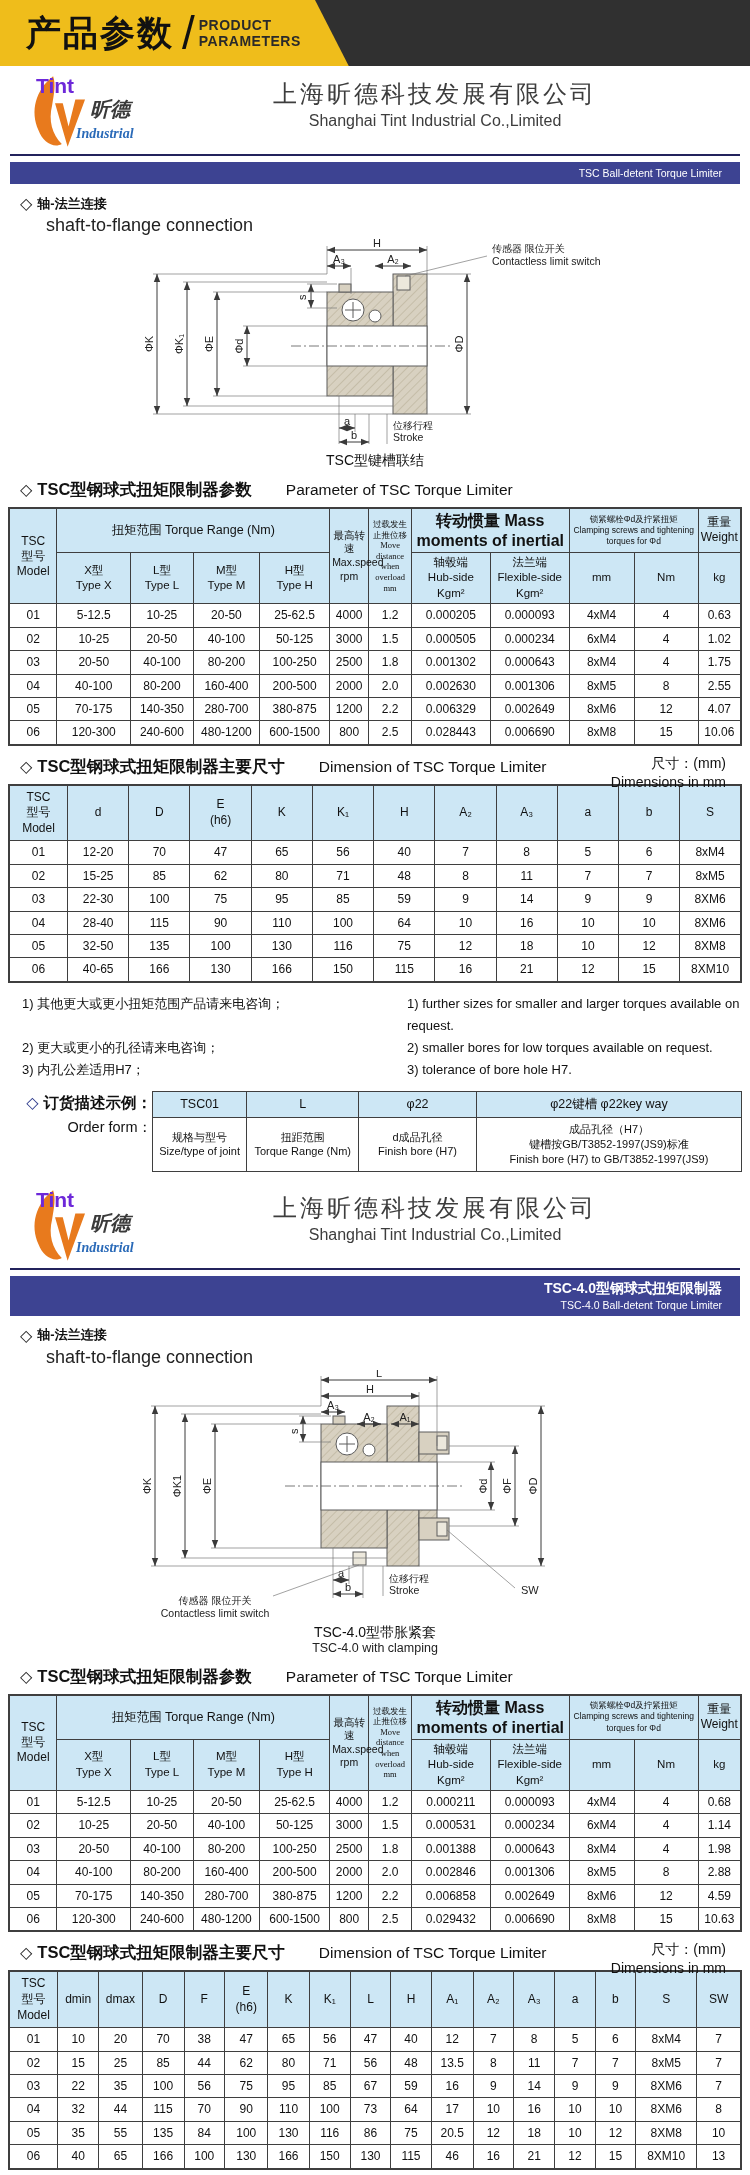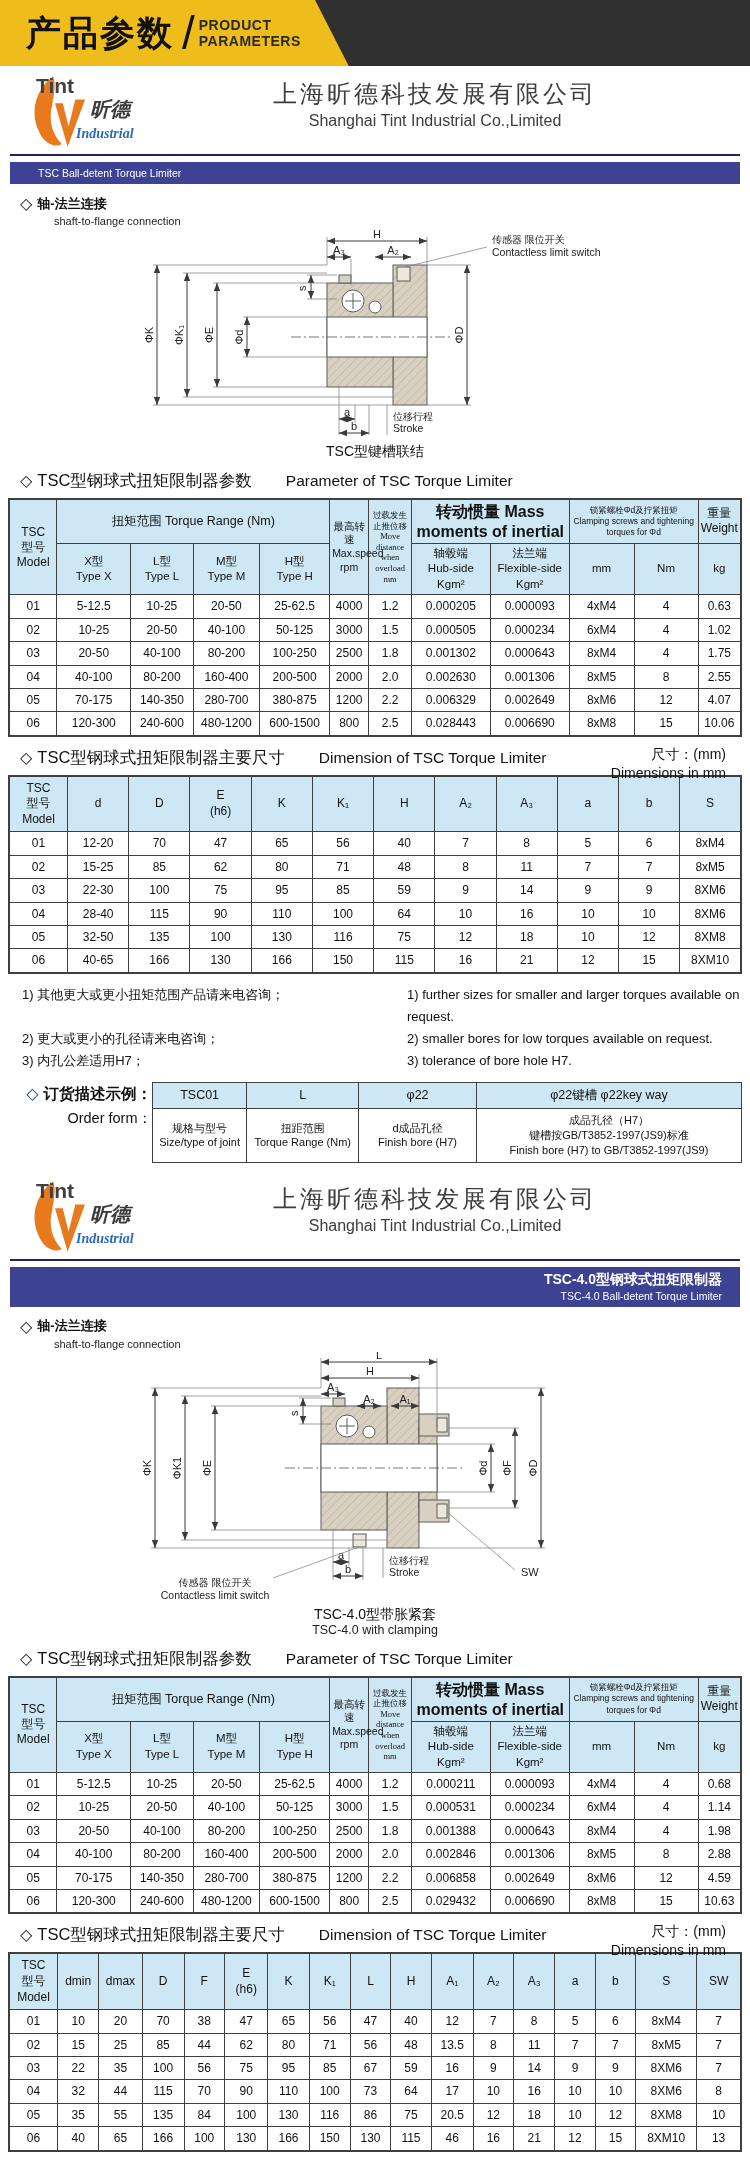--- a/index.html
+++ b/index.html
@@ -12,46 +12,46 @@
   .wedge{position:absolute;inset:0;background:#303030;
          clip-path:polygon(42% 0,100% 0,100% 100%,46.5% 100%);}
   .banner-inner{position:relative;z-index:1;display:flex;align-items:center;height:100%;padding-left:26px;}
   .cn-title{font-size:35px;font-weight:bold;letter-spacing:2px;color:#111;}
   .slash{font-size:46px;font-weight:normal;margin:0 4px 0 8px;color:#111;}
   .en-title{font-size:14px;font-weight:bold;line-height:1.15;color:#2a2a2a;letter-spacing:.5px;}
 
   
   .company-header{position:relative;height:80px;margin-top:6px;}
   .logo{position:absolute;left:26px;top:2px;width:160px;height:76px;}
-  .logo-tint{position:absolute;left:10px;top:0;font-size:21px;font-weight:bold;color:#404040;}
+  .logo-tint{position:absolute;left:10px;top:0;font-size:21px;font-weight:bold;color:#6d28d9;}
   .logo-cn{position:absolute;left:64px;top:22px;font-size:20px;font-weight:bold;color:#3a3a3a;
            font-family:"Liberation Serif","DejaVu Serif",serif;font-style:italic;}
   .logo-ind{position:absolute;left:50px;top:52px;font-size:14px;font-weight:bold;color:#2a6ab8;
             font-family:"Liberation Serif","DejaVu Serif",serif;font-style:italic;}
   .company-names{position:absolute;left:120px;right:0;top:6px;text-align:center;}
   .company-cn{font-size:24px;letter-spacing:3px;color:#3d3d3d;}
   .company-en{font-size:16px;color:#3d3d3d;margin-top:2px;}
   .divider{height:2px;background:#23235c;margin:2px 10px 0;}
 
   
   .type-banner{margin:6px 10px 0;background:#3d4392;color:#fff;padding:4px 18px 5px 28px;}
   .type-banner .bcn{font-size:14px;font-weight:bold;}
-  .type-banner .ben{font-size:10.5px;margin-top:1px;}
+  .type-banner .ben{font-size:10.5px;margin-top:1px;text-align:right;}
   .type-banner.right{text-align:right;}
 
   
   .conn-heading{margin:10px 20px 0;}
   .conn-heading .row1{display:flex;align-items:center;}
   .diamond{font-size:16px;color:#222;margin-right:5px;}
   .diamond.blue{color:#2d3a8c;}
   .conn-cn{font-size:13px;font-weight:bold;color:#111;}
-  .conn-en{font-size:11px;color:#222;margin:2px 0 0 34px;}
+  .conn-en{font-size:18px;color:#222;margin:2px 0 0 26px;}
 
   .tbl-heading{margin:10px 20px 6px;display:flex;align-items:baseline;position:relative;}
-  .tbl-heading .cn{font-size:16.5px;font-weight:normal;color:#111;margin-right:34px;}
+  .tbl-heading .cn{font-size:16.5px;font-weight:bold;color:#111;margin-right:34px;}
   .tbl-heading .en{font-size:15.5px;color:#111;}
   .dim-note{position:absolute;right:4px;top:-2px;text-align:right;font-size:14px;color:#111;line-height:1.35;}
 
   
   .diagram-wrap{text-align:center;margin-top:2px;}
   .diagram-caption{text-align:center;line-height:1.2;margin-top:0;}
   .diagram-caption .ccn{font-size:14px;color:#111;}
   .diagram-caption .cen{font-size:12.5px;color:#222;}
   svg text{fill:#222;font-family:"Liberation Sans","DejaVu Sans",sans-serif;}
   .dim{stroke:#3a3a3a;stroke-width:1;}

